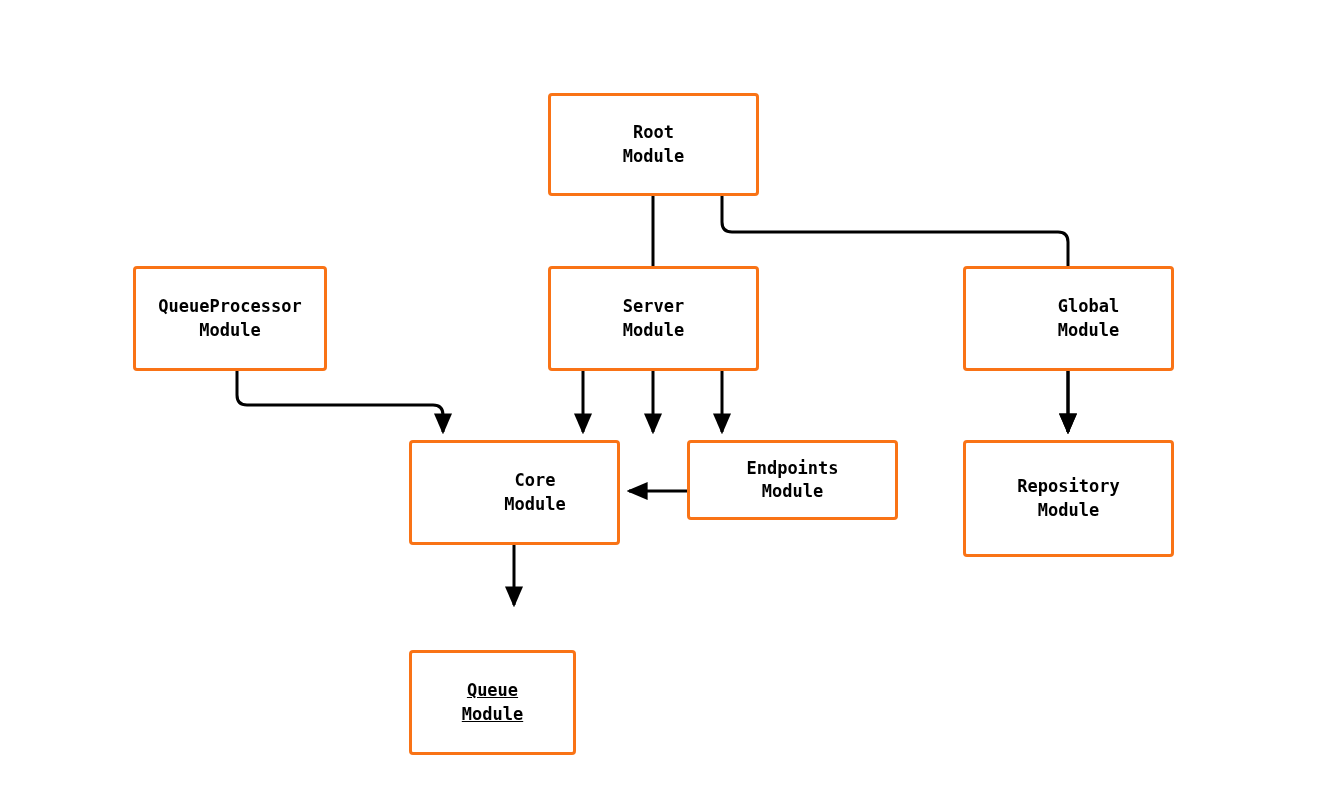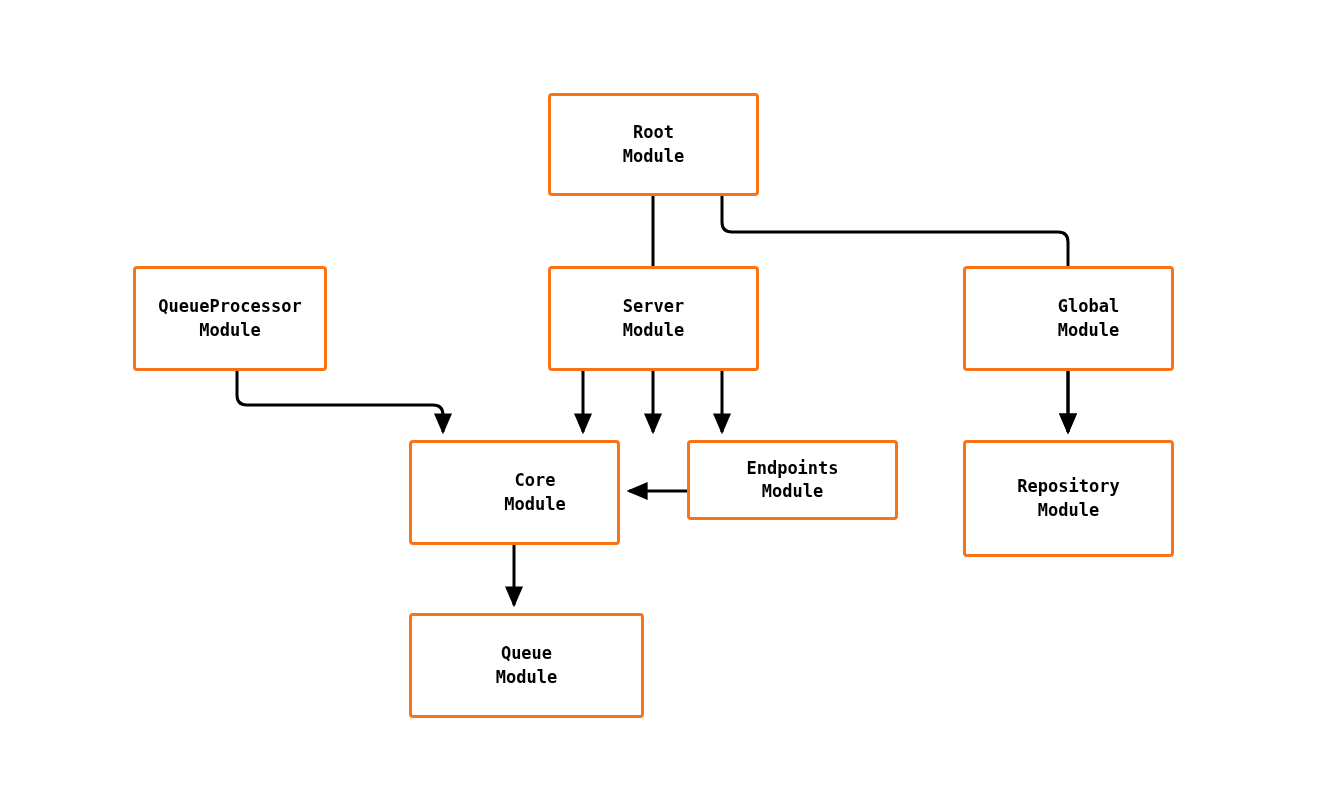--- a/index.html
+++ b/index.html
@@ -103,18 +103,18 @@
   <div class="node" style="left:687px; top:440px; width:211px; height:80px;">
     <div class="node-label">Endpoints
 Module</div>
   </div>
 
   <div class="node" style="left:963px; top:440px; width:211px; height:117px;">
     <div class="node-label">Repository
 Module</div>
   </div>
 
-  <div class="node" style="left:409px; top:613px; width:235px; height:105px;">
+  <div class="node" style="left:409px; top:650px; width:167px; height:105px;text-decoration:underline;">
     <div class="node-label">Queue
 Module</div>
   </div>
 
 </div>
 
 </body></html>

